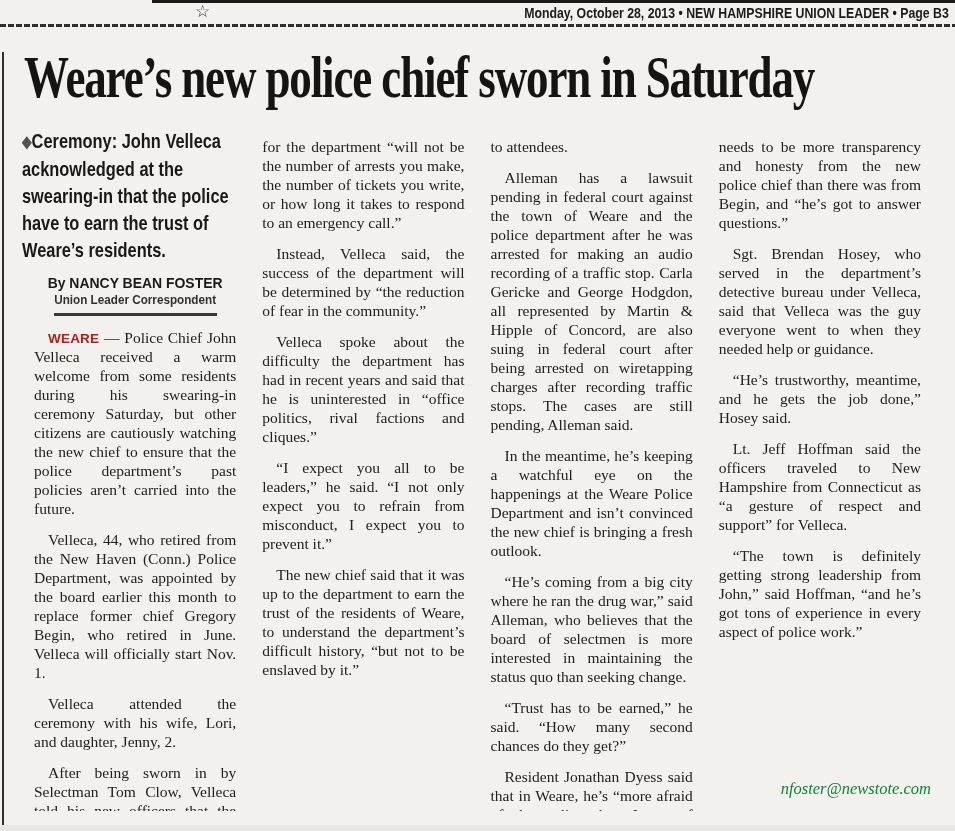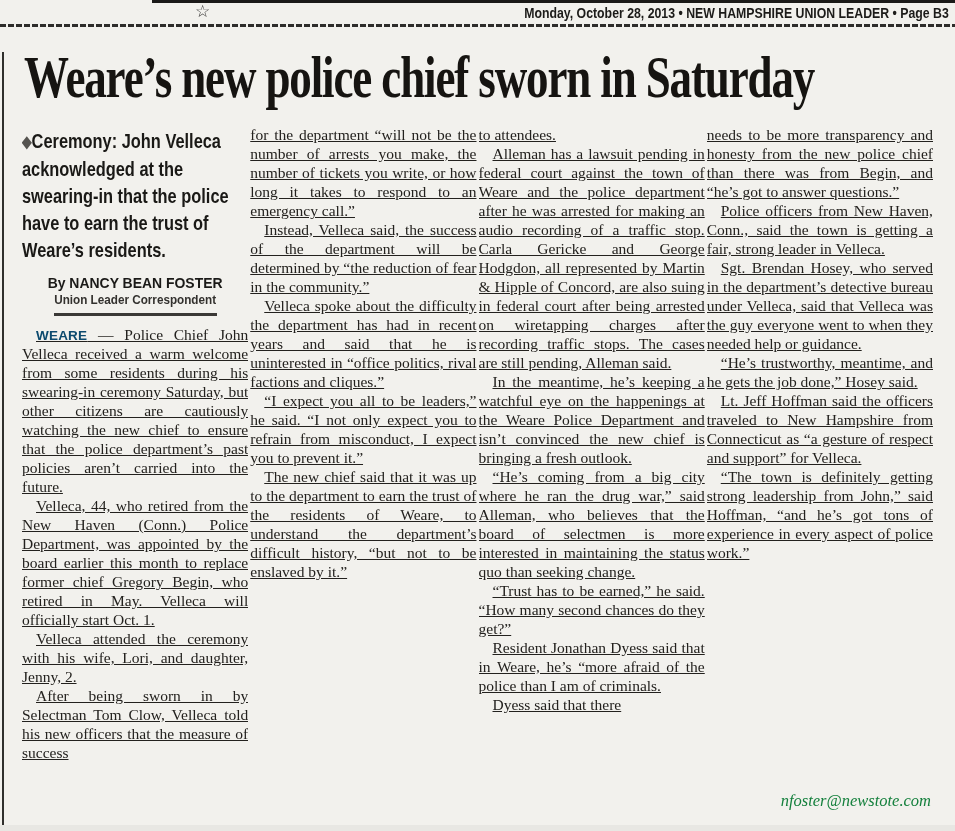--- a/index.html
+++ b/index.html
@@ -26,32 +26,32 @@
   
   .headline {
     position:absolute; top:46px; left:24px; margin:0; white-space:nowrap;
     font-family:"Liberation Serif", serif; font-weight:bold;
     font-size:60px; line-height:62px; letter-spacing:-1.5px; color:#161411;
     transform:scaleX(0.75); transform-origin:0 0;
   }
 
   
   .cols {
-    position:absolute; top:125px; left:22px; width:911px; bottom:8px;
+    position:absolute; top:125px; left:22px; width:911px; bottom:20px;
     display:grid; grid-template-columns:repeat(4,1fr); column-gap:2px;
     overflow:hidden;
   }
   .col { overflow:hidden; position:relative; }
 
   .body-p {
-    margin:0; font:15.5px/19px "Liberation Serif", serif;
-    text-align:justify; text-indent:14px; color:#23211e;text-decoration:underline;
+    margin:12px; font:15.5px/19px "Liberation Serif", serif;
+    text-align:justify; text-indent:14px; color:#23211e;
   }
   .body-p.no-indent { text-indent:0; }
-  .dateline { font:bold 13.5px "Liberation Sans", sans-serif; letter-spacing:.2px; color:#0c4a6e; }
+  .dateline { font:bold 13.5px "Liberation Sans", sans-serif; letter-spacing:.2px; color:#b91c1c; }
 
   
   .lead {
     margin:2px 0 0 0; font:bold 21px/27px "Liberation Sans", sans-serif; color:#1a1916;
     width:128%; transform:scaleX(0.78); transform-origin:0 0;
   }
   .lead .bullet { font-size:16px; color:#55534f; vertical-align:1px; }
 
   
   .byline { text-align:center; margin:10px 0 0 0; transform:scaleX(0.9); }
@@ -82,21 +82,21 @@
 
     <div class="col">
       <p class="lead"><span class="bullet">◆</span><b>Ceremony:</b><span> John Velleca acknowledged at the swearing-in that the police have to earn the trust of Weare’s residents.</span></p>
       <div class="byline">
         <span class="author">By NANCY BEAN FOSTER</span>
         <span class="org">Union Leader Correspondent</span>
       </div>
       <div class="byline-rule"></div>
       <div>
           <p class="body-p"><b class="dateline">WEARE</b> — Police Chief John Velleca received a warm welcome from some residents during his swearing-in ceremony Saturday, but other citizens are cautiously watching the new chief to ensure that the police department’s past policies aren’t carried into the future.</p>
-          <p class="body-p">Velleca, 44, who retired from the New Haven (Conn.) Police Department, was appointed by the board earlier this month to replace former chief Gregory Begin, who retired in May. Velleca will officially start Oct. 1.</p>
+          <p class="body-p">Velleca, 44, who retired from the New Haven (Conn.) Police Department, was appointed by the board earlier this month to replace former chief Gregory Begin, who retired in June. Velleca will officially start Nov. 1.</p>
           <p class="body-p">Velleca attended the ceremony with his wife, Lori, and daughter, Jenny, 2.</p>
           <p class="body-p">After being sworn in by Selectman Tom Clow, Velleca told his new officers that the measure of success</p>
         </div>
     </div>
 
     <div class="col">
         <p class="body-p no-indent">for the department “will not be the number of arrests you make, the number of tickets you write, or how long it takes to respond to an emergency call.”</p>
         <p class="body-p">Instead, Velleca said, the success of the department will be determined by “the reduction of fear in the community.”</p>
         <p class="body-p">Velleca spoke about the difficulty the department has had in recent years and said that he is uninterested in “office politics, rival factions and cliques.”</p>
         <p class="body-p">“I expect you all to be leaders,” he said. “I not only expect you to refrain from misconduct, I expect you to prevent it.”</p>
@@ -109,21 +109,20 @@
         <p class="body-p">In the meantime, he’s keeping a watchful eye on the happenings at the Weare Police Department and isn’t convinced the new chief is bringing a fresh outlook.</p>
         <p class="body-p">“He’s coming from a big city where he ran the drug war,” said Alleman, who believes that the board of selectmen is more interested in maintaining the status quo than seeking change.</p>
         <p class="body-p">“Trust has to be earned,” he said. “How many second chances do they get?”</p>
         <p class="body-p">Resident Jonathan Dyess said that in Weare, he’s “more afraid of the police than I am of criminals.</p>
         <p class="body-p">Dyess said that there</p>
       </div>
 
     <div class="col">
       <div>
           <p class="body-p no-indent">needs to be more transparency and honesty from the new police chief than there was from Begin, and “he’s got to answer questions.”</p>
-          <p class="body-p">Police officers from New Haven, Conn., said the town is getting a fair, strong leader in Velleca.</p>
           <p class="body-p">Sgt. Brendan Hosey, who served in the department’s detective bureau under Velleca, said that Velleca was the guy everyone went to when they needed help or guidance.</p>
           <p class="body-p">“He’s trustworthy, meantime, and he gets the job done,” Hosey said.</p>
           <p class="body-p">Lt. Jeff Hoffman said the officers traveled to New Hampshire from Connecticut as “a gesture of respect and support” for Velleca.</p>
           <p class="body-p">“The town is definitely getting strong leadership from John,” said Hoffman, “and he’s got tons of experience in every aspect of police work.”</p>
         </div>
       <div class="email">nfoster@newstote.com</div>
     </div>
 
   </div>
 

